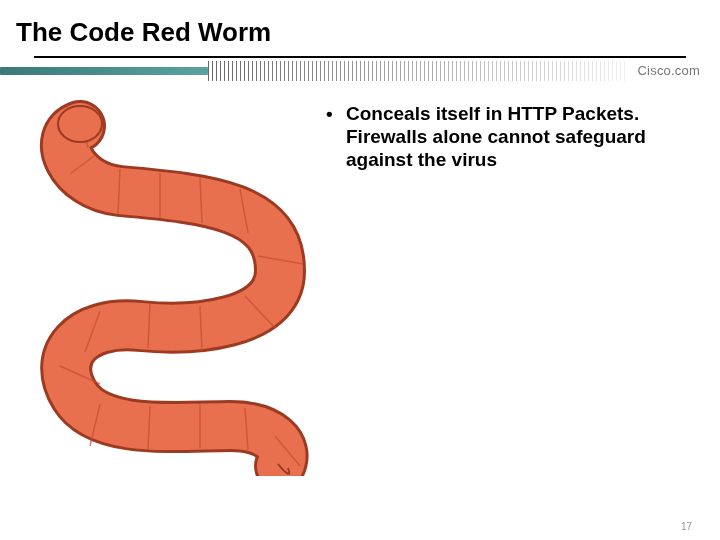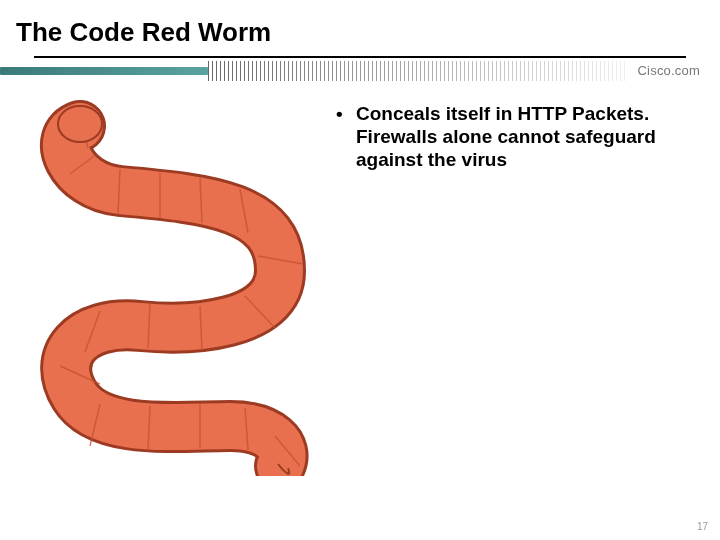--- a/index.html
+++ b/index.html
@@ -50,21 +50,21 @@
   .brand {
     flex: 0 0 auto;
     padding: 0 20px 0 10px;
     font-size: 13px;
     color: #777;
     letter-spacing: 0.2px;
   }
   .content {
     display: flex;
     padding: 12px 30px 0 30px;
-    gap: 10px;
+    gap: 0;
   }
   .illustration {
     flex: 0 0 290px;
     height: 380px;
     position: relative;
   }
   .worm-svg {
     width: 100%;
     height: 100%;
   }
@@ -88,21 +88,21 @@
     content: "•";
     position: absolute;
     left: 6px;
     top: 0;
     color: #000;
     font-size: 19px;
   }
   .page-num {
     position: absolute;
     bottom: 8px;
-    right: 12px;
+    right: 28px;
     font-size: 10px;
     color: #999;
   }
 </style>
 </head>
 <body>
 
 <div class="title-block">
   <div class="title-line">The Code Red Worm</div>
 </div>

